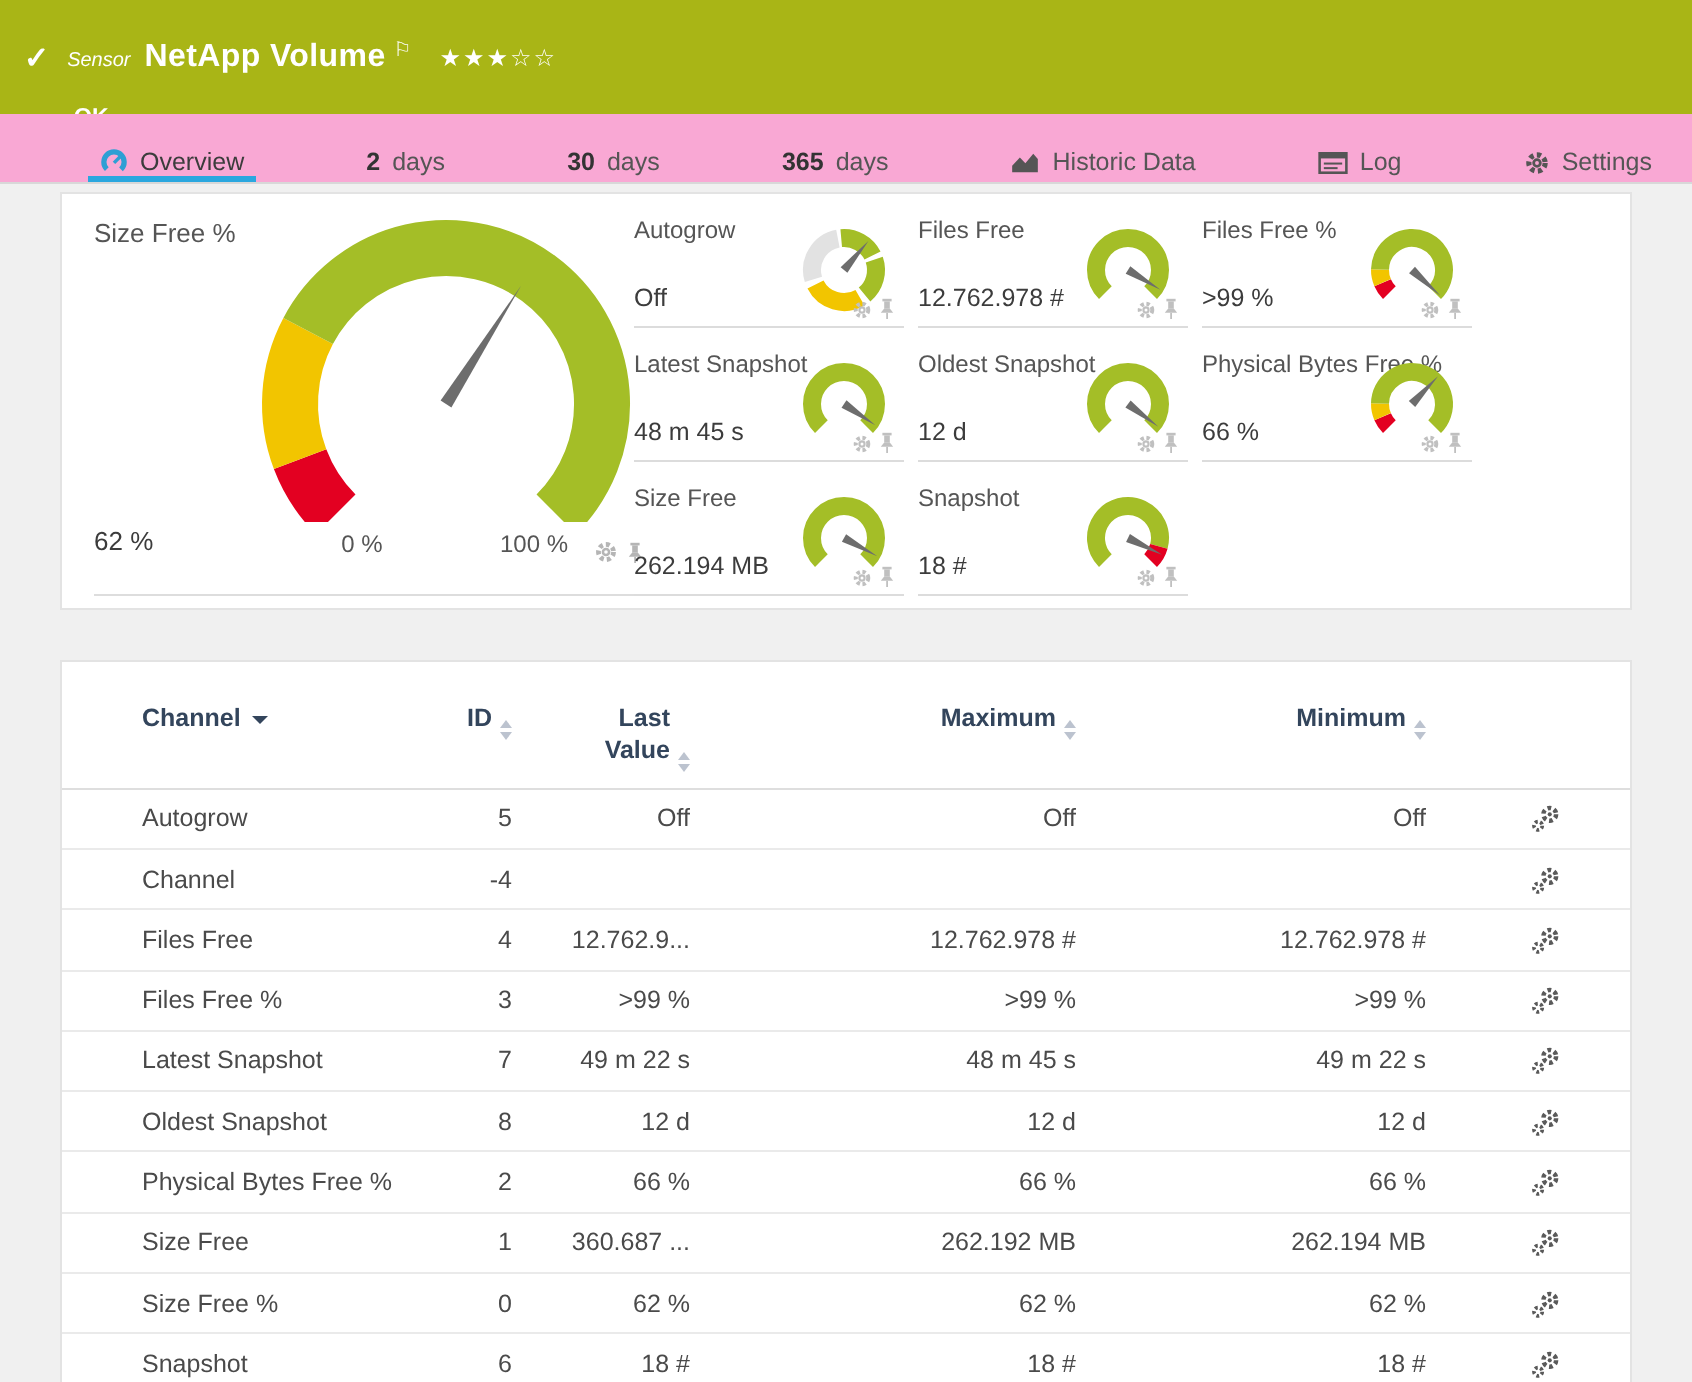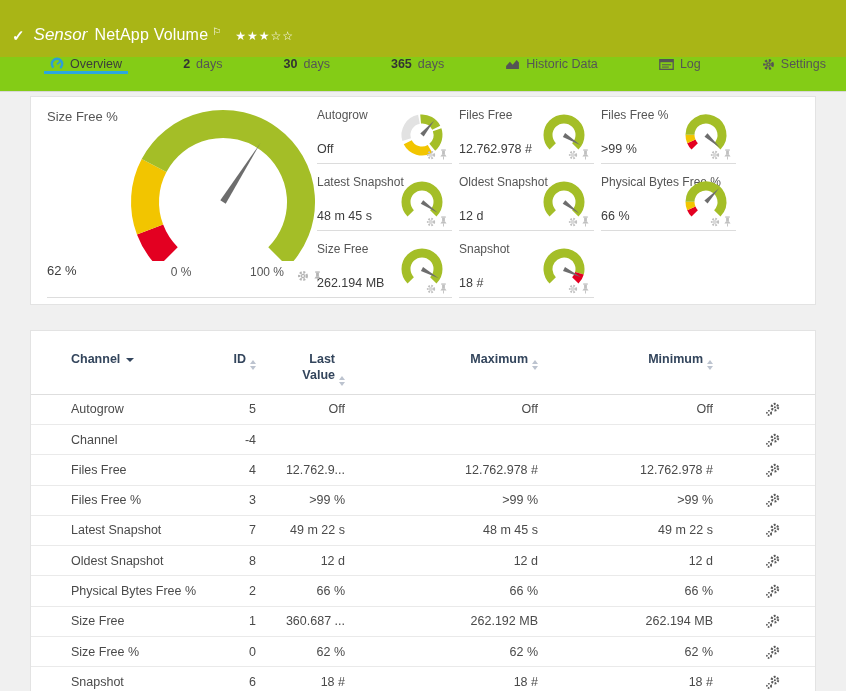--- a/index.html
+++ b/index.html
@@ -3,30 +3,30 @@
 <meta charset="utf-8">
 <style>
   * { margin:0; padding:0; box-sizing:border-box; }
   html,body { width:846px; height:691px; overflow:hidden; }
   body { position:relative; background:#f0f0f0; font-family:"Liberation Sans", sans-serif; color:#444; }
 
   
   .topbar { position:absolute; left:0; top:0; width:846px; height:57px; background:#a9b516; color:#fff; }
   .topbar-line1 { display:flex; align-items:baseline; padding:9px 0 0 12px; }
   .check { font-size:15px; font-weight:bold; margin-right:9px; position:relative; top:1px; }
-  .kind { font-style:italic; font-size:17px; margin-right:7px;margin-top:16px; }
-  .sensor-title { font-size:16px; font-weight:normal; letter-spacing:.2px; }
+  .kind { font-style:italic; font-size:10px; margin-right:7px;margin-top:16px; }
+  .sensor-title { font-size:16px; font-weight:bold; letter-spacing:.2px; }
   .flag { font-size:10px; margin-left:4px; position:relative; top:-5px; }
   .stars { font-size:12px; margin-left:14px; letter-spacing:1px; }
   .status-ok { margin-left:37px; margin-top:15px; font-size:11.5px; font-weight:bold; }
 
   
-  .tabbar { position:absolute; left:0; top:57px; width:846px; height:35px; background:#84cc16;
+  .tabbar { position:absolute; left:0; top:57px; width:846px; height:35px; background:#f9a8d4;
             border-bottom:1px solid #d8d8d8; display:flex; justify-content:space-between;
-            align-items:flex-start; padding:0 14px 0 44px; }
+            align-items:flex-end; padding:0 14px 0 44px; }
   .tab { display:flex; align-items:center; gap:6px; font-size:12.5px; color:#555; cursor:pointer;
          padding:0 6px; border-bottom:3px solid transparent; }
   .tab.active { border-bottom-color:#2ba7df; color:#3c3c3c; }
   .tab .tab-num { font-weight:bold; color:#333; }
   .tab .tab-icon { display:inline-flex; align-items:center; }
 
   
   .gauges-card { position:absolute; left:30px; top:96px; width:786px; height:209px; background:#fff;
                  border:1px solid #e3e3e3; }
   .main-label { position:absolute; left:16px; top:12px; font-size:13px; color:#555; }

